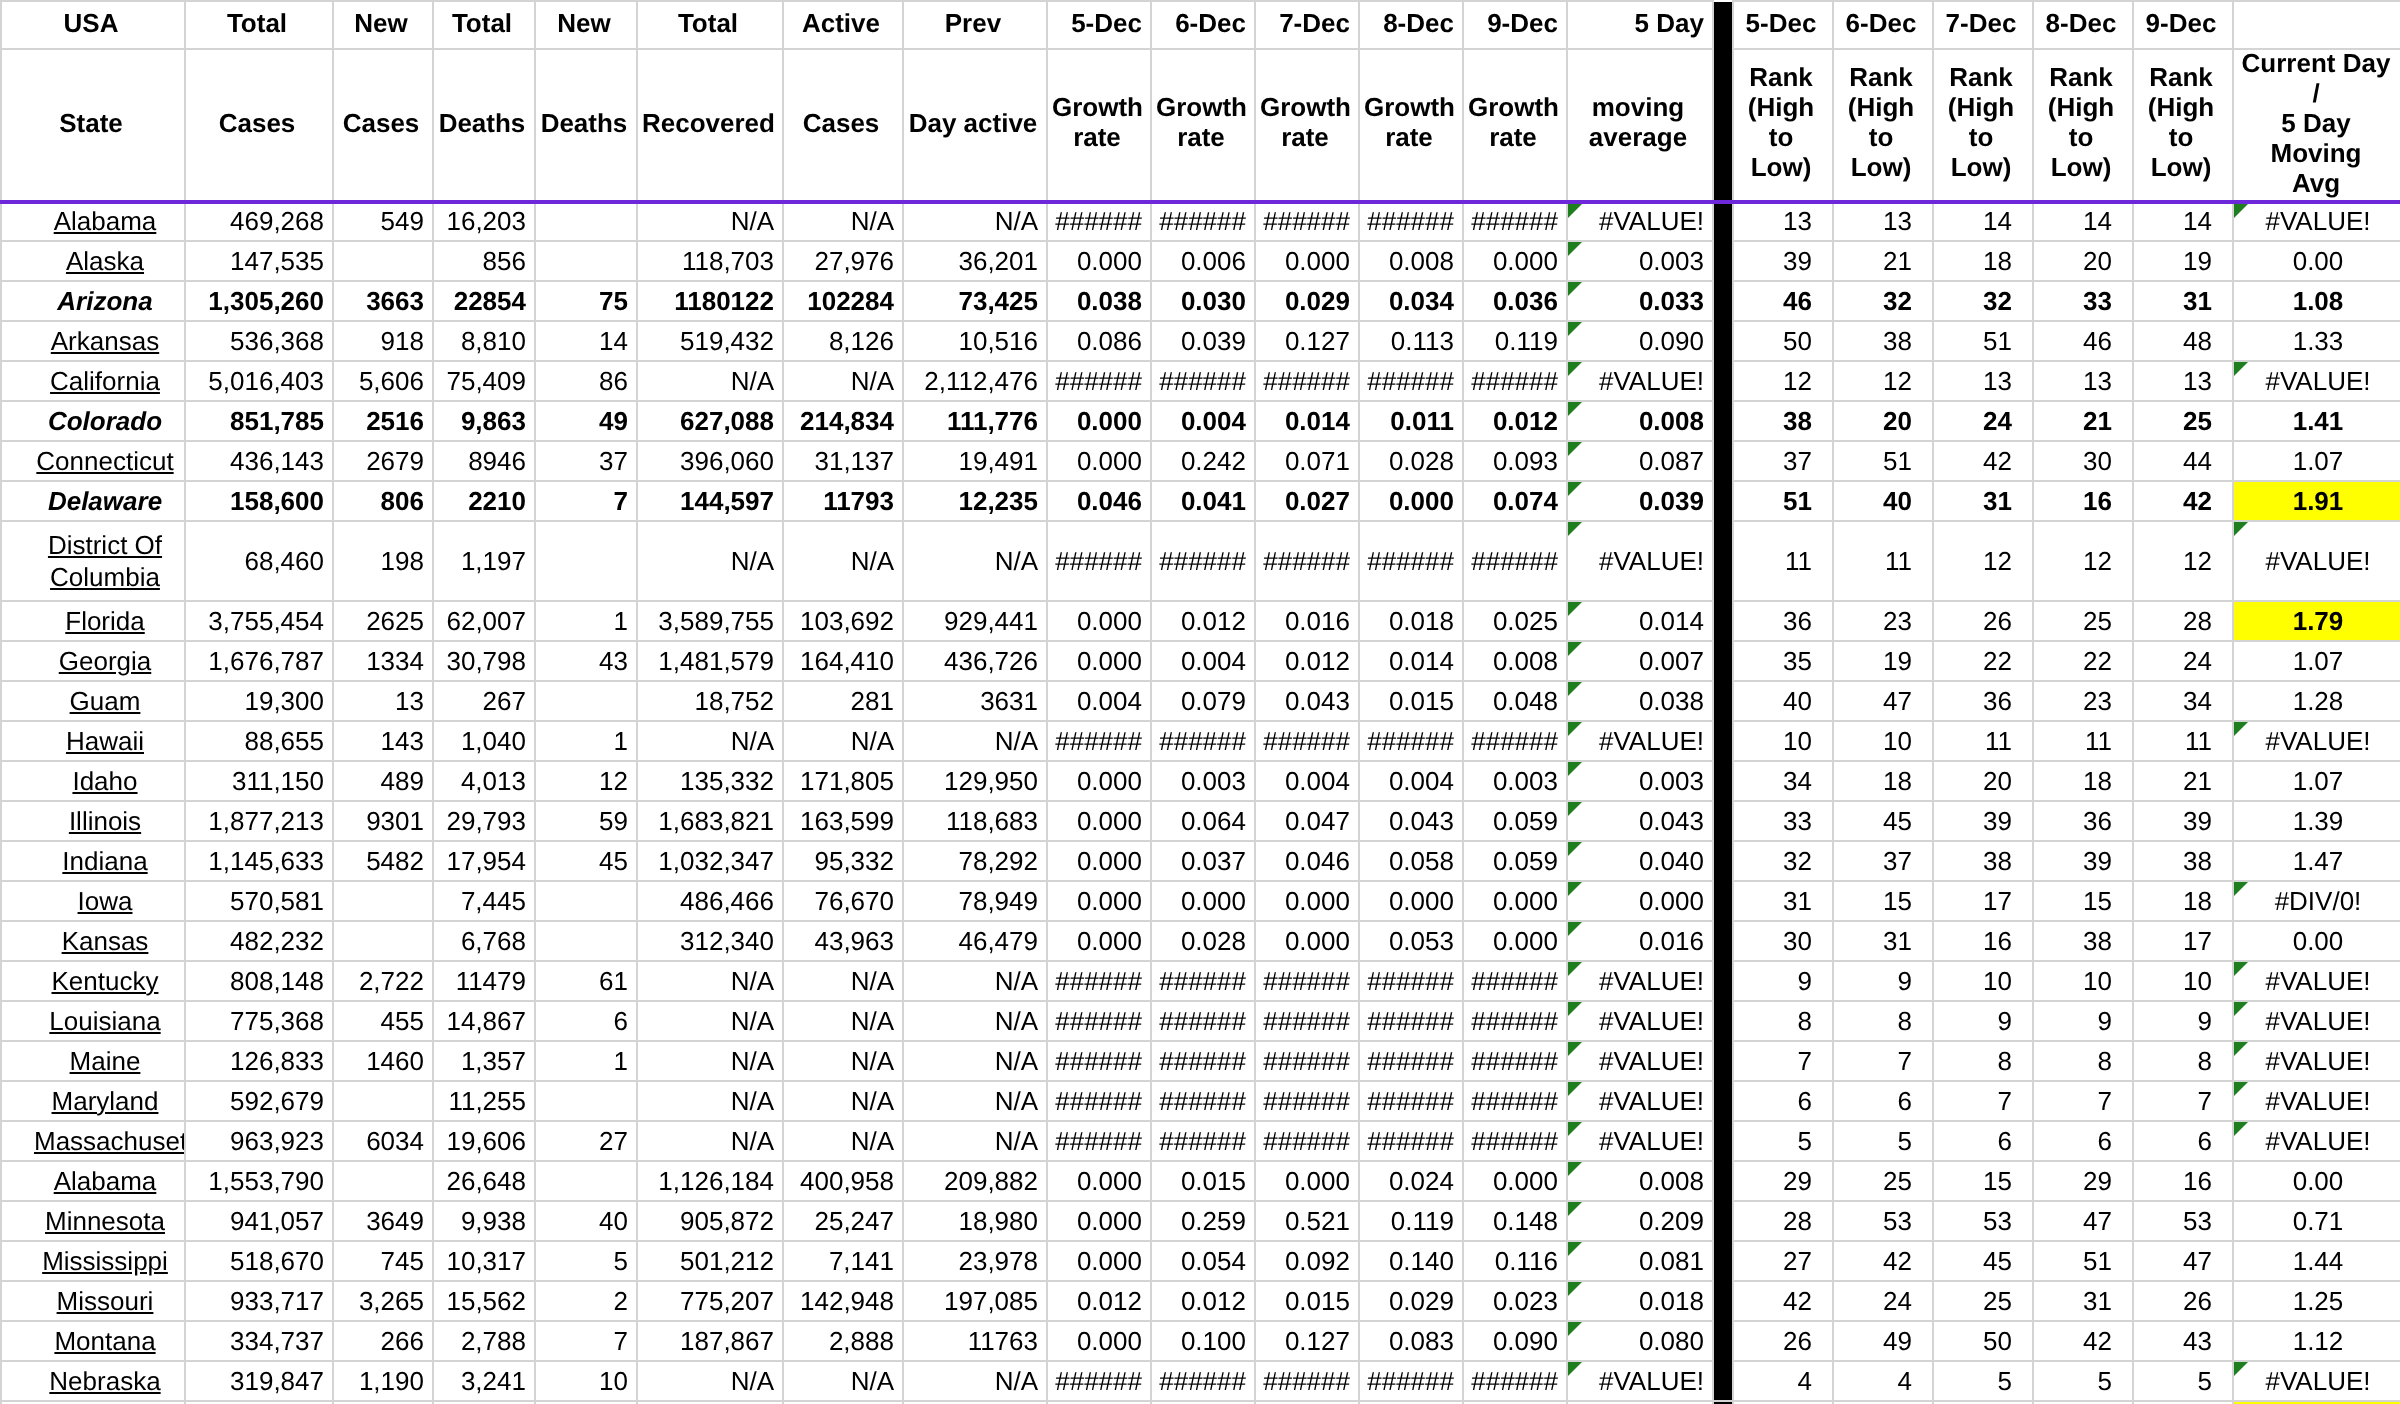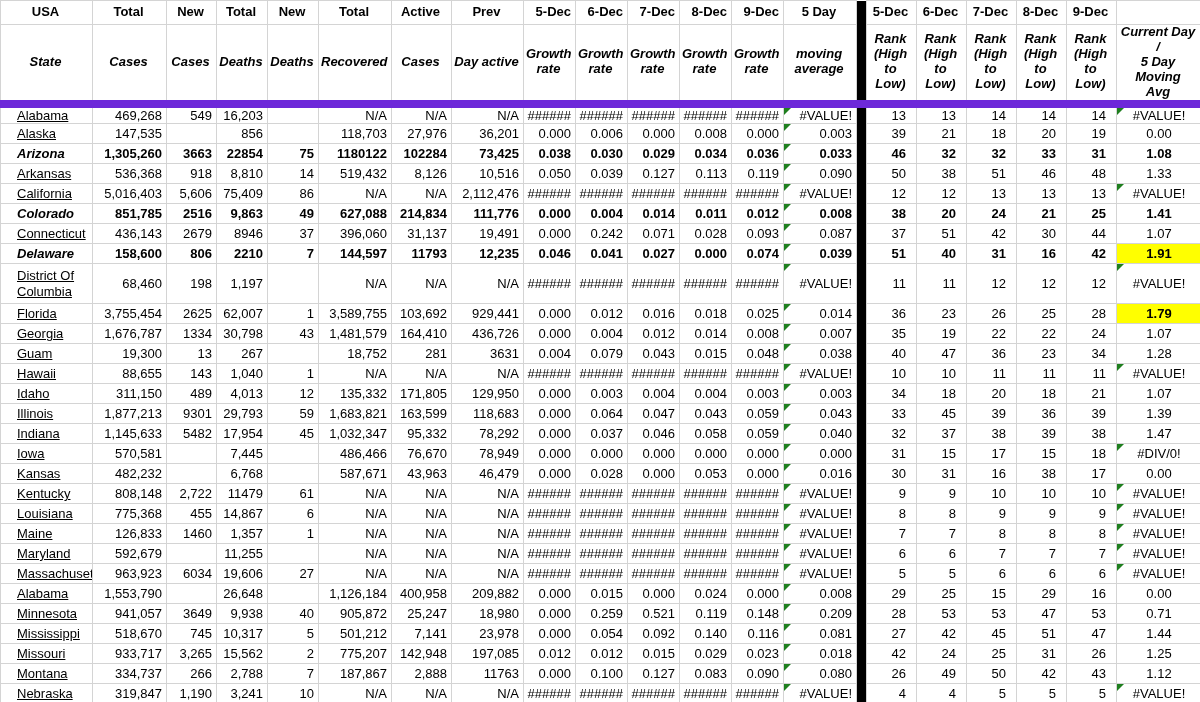--- a/index.html
+++ b/index.html
@@ -8,30 +8,30 @@
     background:#fff;font-family:"Liberation Sans",sans-serif;color:#000;
   }
   table{border-collapse:collapse;table-layout:fixed;width:1201px;}
   td,th{
     border:1px solid #d4d4d4;padding:0 4px 0 2px;font-size:13px;
     overflow:hidden;white-space:nowrap;vertical-align:middle;position:relative;
     height:20px;box-sizing:border-box;background:#fff;
   }
   thead th{font-weight:bold;white-space:pre-line;line-height:1.15;}
   tr.hrow1 th{height:24px;margin-top:44px;}
-  tr.hrow2 th{height:76px;border-bottom:8px solid #6d28d9;font-style:italic;}
+  tr.hrow2 th{height:76px;border-bottom:2px solid #6d28d9;}
   tr.tall td{height:40px;}
-  td.state{text-align:left;text-decoration:underline;white-space:normal;line-height:1.2;padding-left:16px;}
+  td.state{text-align:center;text-decoration:underline;white-space:normal;line-height:1.2;padding-left:16px;}
   tr.bold td{font-weight:bold;}
   tr.bold td.state{text-decoration:none;font-style:italic;}
   td.num{text-align:right;}
   td.rank{text-align:right;padding-right:10px;}
   td.ratio{text-align:center;padding-right:2px;}
   td.divider, th.divider{background:var(--divider,#000);border:none;padding:0;}
-  th.h-left{text-align:center;}
+  th.h-left{text-align:right;}
   th.h-center{text-align:center;}
   th.h-right{text-align:right;}
   td.hl{background:var(--hl,#ffff00);font-weight:bold;}
   .tri{
     position:absolute;top:0;left:0;width:0;height:0;
     border-top:7px solid var(--tri,#1f7f1f);border-right:7px solid transparent;
   }
   tr.partial td{border-top:1px solid #d4d4d4;}
 </style>
 </head>
@@ -200,21 +200,21 @@
         </tr>
         <tr class="">
           <td class="state">Arkansas</td>
           <td class="num">536,368</td>
           <td class="num">918</td>
           <td class="num">8,810</td>
           <td class="num">14</td>
           <td class="num">519,432</td>
           <td class="num">8,126</td>
           <td class="num">10,516</td>
-          <td class="num">0.050</td>
+          <td class="num">0.086</td>
           <td class="num">0.039</td>
           <td class="num">0.127</td>
           <td class="num">0.113</td>
           <td class="num">0.119</td>
           <td class="num">0.090<span class="tri"></span></td>
           <td class="divider"></td>
           <td class="rank num">50</td>
           <td class="rank num">38</td>
           <td class="rank num">51</td>
           <td class="rank num">46</td>
@@ -519,21 +519,21 @@
           <td class="rank num">15</td>
           <td class="rank num">18</td>
           <td class="ratio">#DIV/0!<span class="tri"></span></td>
         </tr>
         <tr class="">
           <td class="state">Kansas</td>
           <td class="num">482,232</td>
           <td class="num"></td>
           <td class="num">6,768</td>
           <td class="num"></td>
-          <td class="num">587,671</td>
+          <td class="num">312,340</td>
           <td class="num">43,963</td>
           <td class="num">46,479</td>
           <td class="num">0.000</td>
           <td class="num">0.028</td>
           <td class="num">0.000</td>
           <td class="num">0.053</td>
           <td class="num">0.000</td>
           <td class="num">0.016<span class="tri"></span></td>
           <td class="divider"></td>
           <td class="rank num">30</td>

